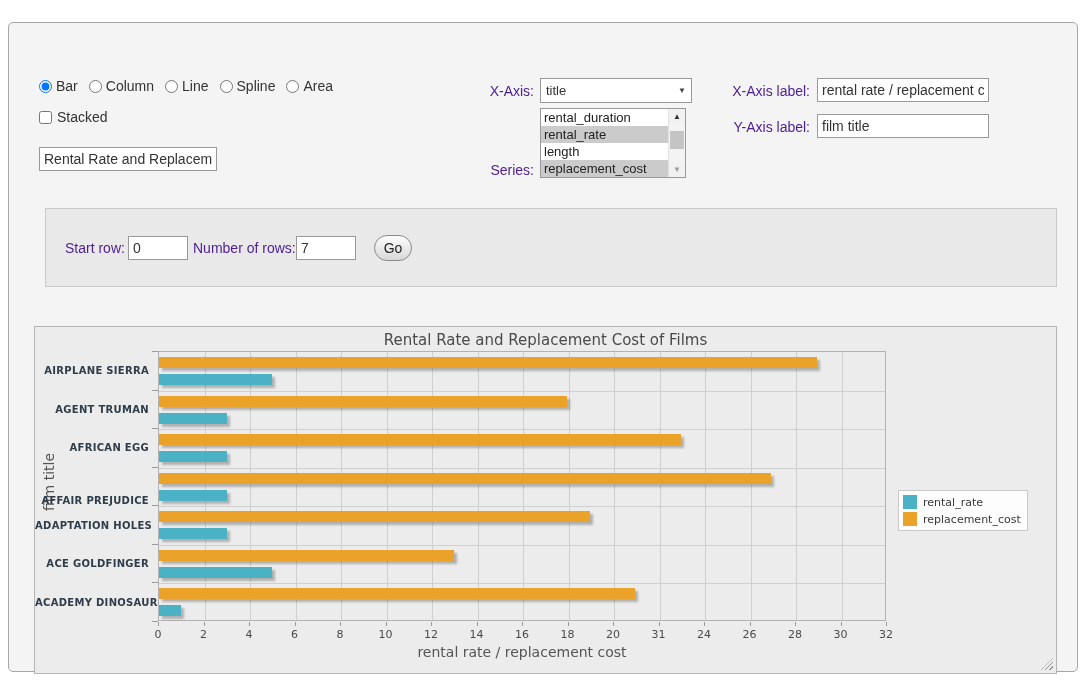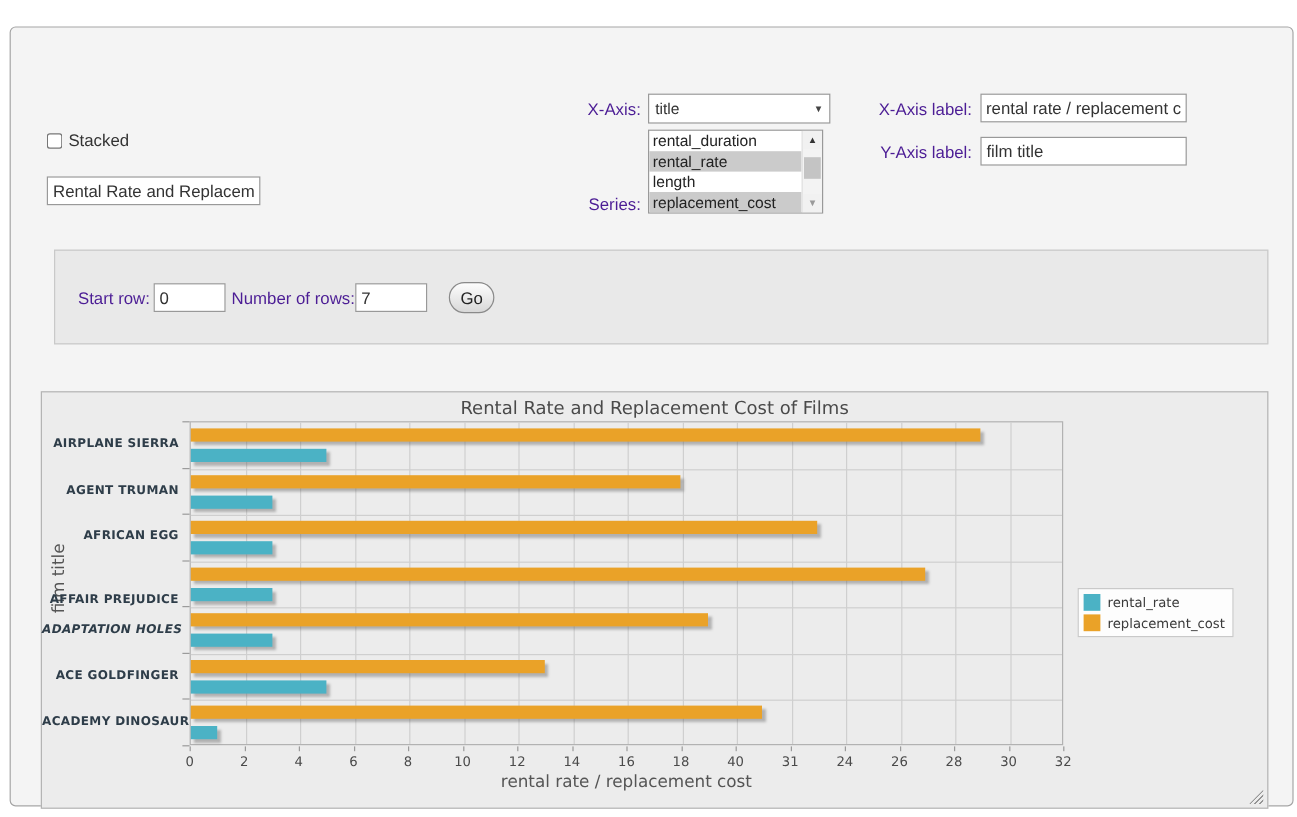--- a/index.html
+++ b/index.html
@@ -91,20 +91,42 @@
     background:repeating-linear-gradient(135deg, transparent 0 2px, #777 2px 3px);
     clip-path:polygon(100% 0, 100% 100%, 0 100%); cursor:se-resize; opacity:.75;
   }
 </style>
 </head>
 <body>
 
 <div class="page">
   <div class="fieldset">
 
+    <div class="radio-row" id="chartTypes">
+        <label>
+          <input type="radio" name="ctype" checked="" style="">
+          <span>Bar</span>
+        </label>
+        <label>
+          <input type="radio" name="ctype" style="">
+          <span>Column</span>
+        </label>
+        <label>
+          <input type="radio" name="ctype" style="">
+          <span>Line</span>
+        </label>
+        <label>
+          <input type="radio" name="ctype" style="">
+          <span>Spline</span>
+        </label>
+        <label>
+          <input type="radio" name="ctype" style="">
+          <span>Area</span>
+        </label>
+      </div>
 
     <label class="stacked-row">
       <input type="checkbox" id="stackedCb" style="">
       <span>Stacked</span>
     </label>
 
     <input type="text" class="title-input" value="Rental Rate and Replacement Cost of Films" style="">
 
     <div class="abs lbl r" style="left:440px; top:60px; width:85px;">X-Axis:</div>
     <div class="select">
@@ -179,21 +201,21 @@
           <div class="bar" style="top: 197.857px; width: 40.5938%; background: rgb(234, 162, 40);"></div>
           <div class="bar" style="top: 214.857px; width: 15.5938%; background: rgb(75, 178, 197);"></div>
           <div class="bar" style="top: 236.429px; width: 65.5938%; background: rgb(234, 162, 40);"></div>
           <div class="bar" style="top: 253.429px; width: 3.09375%; background: rgb(75, 178, 197);"></div>
         </div>
       <div id="yAxis">
           <div class="ycat" style="top: 43.2857px;">AIRPLANE SIERRA</div>
           <div class="ycat" style="top: 81.8571px;">AGENT TRUMAN</div>
           <div class="ycat" style="top: 120.429px;">AFRICAN EGG</div>
           <div class="ycat" style="top: 173px;">AFFAIR PREJUDICE</div>
-          <div class="ycat" style="top: 197.571px; font-style: italic;">ADAPTATION HOLES</div>
+          <div class="ycat" style="top: 197.571px;">ADAPTATION HOLES</div>
           <div class="ycat" style="top: 236.143px; text-align: right;">ACE GOLDFINGER</div>
           <div class="ycat" style="top: 274.714px;">ACADEMY DINOSAUR</div>
           <div class="ytick" style="top: 24px;"></div>
           <div class="ytick" style="top: 62.5714px;"></div>
           <div class="ytick" style="top: 101.143px;"></div>
           <div class="ytick" style="top: 139.714px;"></div>
           <div class="ytick" style="top: 178.286px;"></div>
           <div class="ytick" style="top: 216.857px;"></div>
           <div class="ytick" style="top: 255.429px;"></div>
           <div class="ytick" style="top: 294px;"></div>
@@ -213,21 +235,21 @@
           <div class="xtl" style="left: 350.5px;">10</div>
           <div class="xtick" style="left: 396px;"></div>
           <div class="xtl" style="left: 396px;">12</div>
           <div class="xtick" style="left: 441.5px;"></div>
           <div class="xtl" style="left: 441.5px;">14</div>
           <div class="xtick" style="left: 487px;"></div>
           <div class="xtl" style="left: 487px;">16</div>
           <div class="xtick" style="left: 532.5px;"></div>
           <div class="xtl" style="left: 532.5px;">18</div>
           <div class="xtick" style="left: 578px;"></div>
-          <div class="xtl" style="left: 578px;">40</div>
+          <div class="xtl" style="left: 578px;">20</div>
           <div class="xtick" style="left: 623.5px;"></div>
           <div class="xtl" style="left: 623.5px;">31</div>
           <div class="xtick" style="left: 669px;"></div>
           <div class="xtl" style="left: 669px;">24</div>
           <div class="xtick" style="left: 714.5px;"></div>
           <div class="xtl" style="left: 714.5px;">26</div>
           <div class="xtick" style="left: 760px;"></div>
           <div class="xtl" style="left: 760px;">28</div>
           <div class="xtick" style="left: 805.5px;"></div>
           <div class="xtl" style="left: 805.5px;">30</div>

